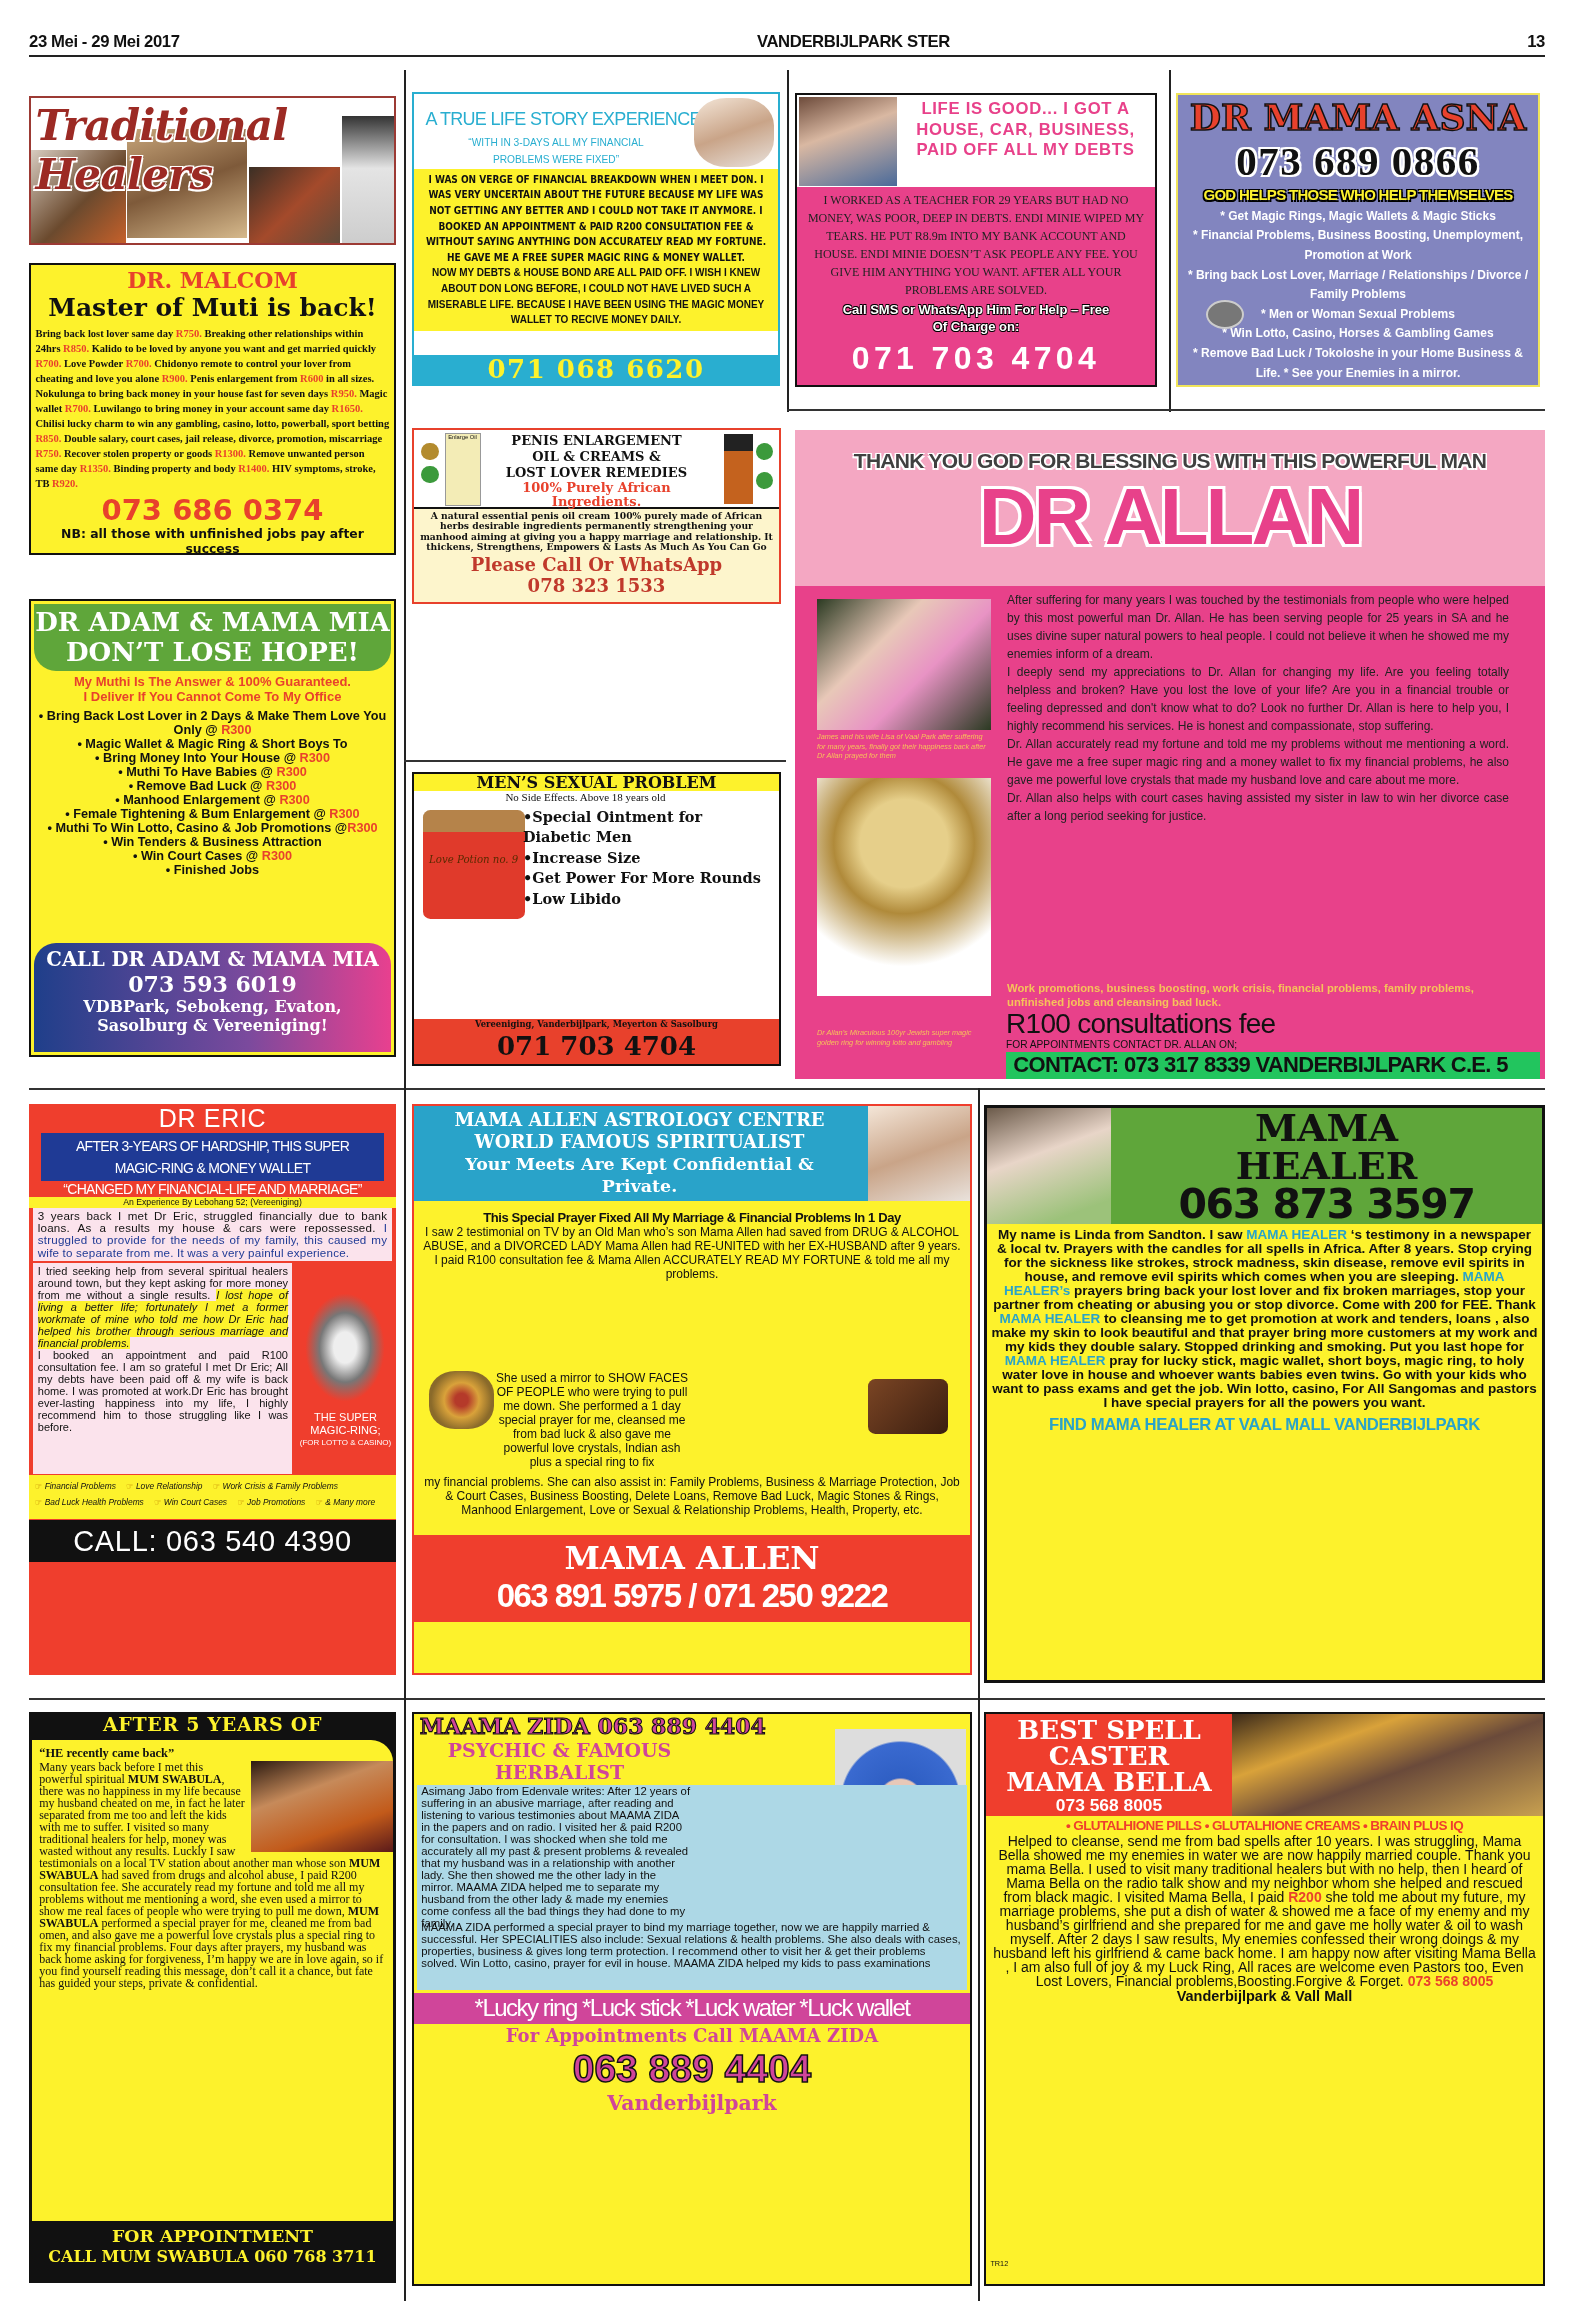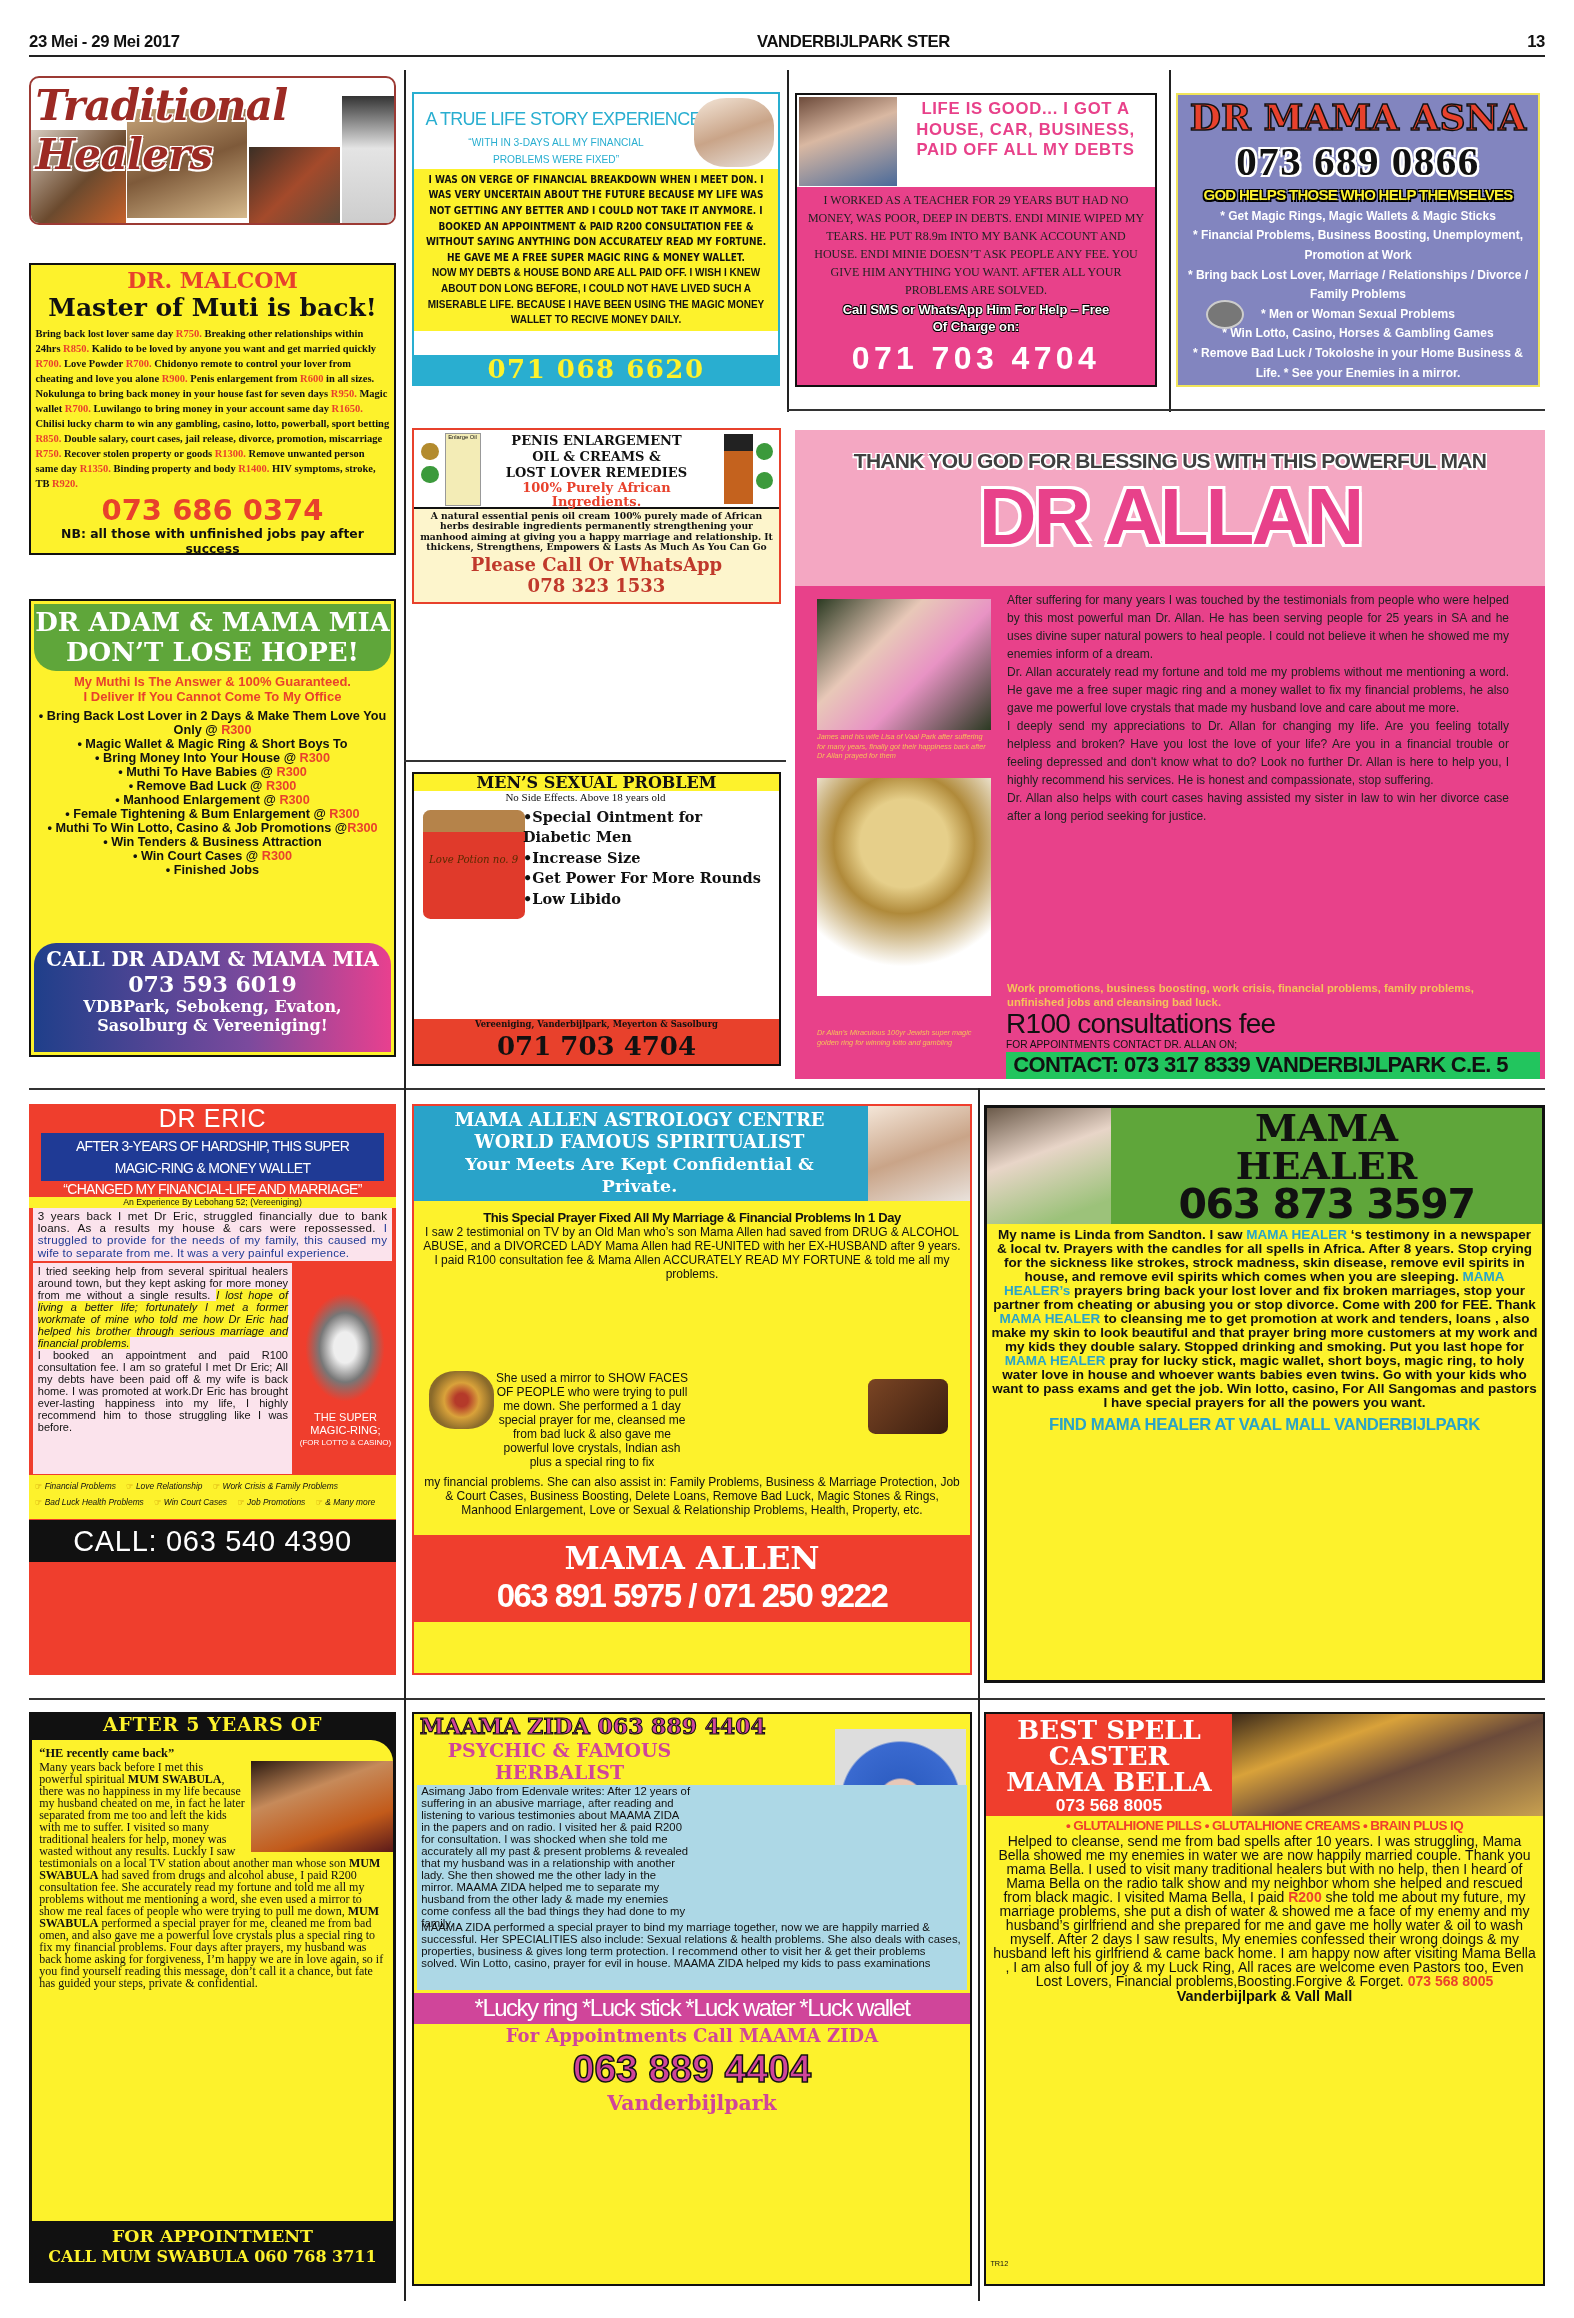--- a/index.html
+++ b/index.html
@@ -30,21 +30,21 @@
 <div class="abs vline" style="left:1169px;top:70px;height:342px"></div>
 <div class="abs hline" style="left:787px;top:409px;width:758px"></div>
 <div class="abs hline" style="left:404px;top:760px;width:382px;height:1.5px"></div>
 <div class="abs hline" style="left:29px;top:1088px;width:1516px"></div>
 <div class="abs vline" style="left:404px;top:1088px;height:611px"></div>
 <div class="abs vline" style="left:978px;top:1088px;height:611px"></div>
 <div class="abs hline" style="left:29px;top:1698px;width:1516px"></div>
 <div class="abs vline" style="left:404px;top:1698px;height:603px"></div>
 <div class="abs vline" style="left:978px;top:1698px;height:603px"></div>
 
-<div class="abs" style="left:29px;top:76px;width:367px;height:149px;border:2.2px solid #9c3a34;border-radius:10px;overflow:hidden;background:#fff">
+<div class="abs" style="left:29px;top:96px;width:367px;height:149px;border:2.2px solid #9c3a34;border-radius:0;overflow:hidden;background:#fff">
   <div style="position:absolute;left:0;top:52px;width:95px;height:95px;background:linear-gradient(135deg,#d7cbbf,#6b4a2e 55%,#c8612a)"></div>
   <div style="position:absolute;left:96px;top:30.5px;width:120px;height:109px;background:linear-gradient(160deg,#c7a57a,#7e5a3a 50%,#d6b98c)"></div>
   <div style="position:absolute;left:218px;top:69px;width:91px;height:80px;background:linear-gradient(135deg,#3b2f25,#a44a2b 50%,#5b4b3b)"></div>
   <div style="position:absolute;left:311px;top:18px;width:56px;height:131px;background:linear-gradient(180deg,#333,#e4e4e4 40%,#ccc)"></div>
   <div style="position:absolute;left:4.4px;top:2.9px;font-family:'DejaVu Serif',serif;font-style:italic;font-weight:bold;font-size:42px;color:#9c2a24;text-shadow:1.5px 1.5px 0 #fff,-1.5px -1.5px 0 #fff,1.5px -1.5px 0 #fff,-1.5px 1.5px 0 #fff;letter-spacing:-0.7px">Traditional Healers</div>
 </div>
 
 <div class="abs" style="left:29px;top:263px;width:367px;height:292px;background:#fdf22c;border:2.2px solid #111;padding:2.9px 4.4px">
   <div class="c serif b" style="font-size:22px;color:#e8412c;line-height:25px">DR. MALCOM</div>
   <div class="c serif b" style="font-size:25px;line-height:29px;margin-bottom:4.4px">Master of Muti is back!</div>
@@ -155,22 +155,22 @@
   <div style="background:#f4a7c2;height:156px">
     <div class="c b" style="color:#404040;font-size:21px;padding-top:19px;letter-spacing:-0.7px;font-family:'Liberation Sans',sans-serif;text-shadow:1.5px 1.5px 0 #fff,-1.5px -1.5px 0 #fff,1.5px -1.5px 0 #fff,-1.5px 1.5px 0 #fff">THANK YOU GOD FOR BLESSING US WITH THIS POWERFUL MAN</div>
     <div class="c b" style="color:#e8418a;font-size:80px;line-height:87px;letter-spacing:-2.9px;text-shadow:2.9px 2.9px 0 #fff,-2.9px -2.9px 0 #fff,2.9px -2.9px 0 #fff,-2.9px 2.9px 0 #fff">DR ALLAN</div>
   </div>
   <div style="position:absolute;left:22px;top:169px;width:174px;height:131px;background:linear-gradient(135deg,#2b3a22,#e8c8b8 35%,#e893c4 60%,#2b3a22)"></div>
   <div style="position:absolute;left:22px;top:302px;width:174px;font-size:7.3px;font-style:italic;color:#f6c25a;line-height:9.5px">James and his wife Lisa of Vaal Park after suffering for many years, finally got their happiness back after Dr Allan prayed for them</div>
   <div style="position:absolute;left:22px;top:348px;width:174px;height:218px;background:radial-gradient(circle at 50% 30%,#e6cf8a 25%,#b08a3a 40%,#fff 70%)"></div>
   <div style="position:absolute;left:22px;top:598px;width:174px;font-size:7.3px;font-style:italic;color:#f6c25a;line-height:9.5px">Dr Allan's Miraculous 100yr Jewish super magic golden ring for winning lotto and gambling</div>
   <div id="allan-paras" style="position:absolute;left:212px;top:161px;width:502px;font-size:12px;line-height:18px;color:#222;text-align:justify">
       <p>After suffering for many years I was touched by the testimonials from people who were helped by this most powerful man Dr. Allan. He has been serving people for 25 years in SA and he uses divine super natural powers to heal people. I could not believe it when he showed me my enemies inform of a dream.</p>
+      <p>I deeply send my appreciations to Dr. Allan for changing my life. Are you feeling totally helpless and broken? Have you lost the love of your life? Are you in a financial trouble or feeling depressed and don't know what to do? Look no further Dr. Allan is here to help you, I highly recommend his services. He is honest and compassionate, stop suffering.</p>
       <p>Dr. Allan accurately read my fortune and told me my problems without me mentioning a word. He gave me a free super magic ring and a money wallet to fix my financial problems, he also gave me powerful love crystals that made my husband love and care about me more.</p>
-      <p>I deeply send my appreciations to Dr. Allan for changing my life. Are you feeling totally helpless and broken? Have you lost the love of your life? Are you in a financial trouble or feeling depressed and don't know what to do? Look no further Dr. Allan is here to help you, I highly recommend his services. He is honest and compassionate, stop suffering.</p>
       <p>Dr. Allan also helps with court cases having assisted my sister in law to win her divorce case after a long period seeking for justice.</p>
     </div>
   <div style="position:absolute;left:212px;top:551px;width:502px;font-size:11.3px;line-height:14px;color:#f6c25a;font-weight:bold">Work promotions, business boosting, work crisis, financial problems, family problems, unfinished jobs and cleansing bad luck.</div>
   <div style="position:absolute;left:211px;top:578px;font-size:28px;color:#111;letter-spacing:-0.7px">R100 consultations fee</div>
   <div style="position:absolute;left:211px;top:609px;font-size:10.2px;color:#111">FOR APPOINTMENTS CONTACT DR. ALLAN ON;</div>
   <div style="position:absolute;left:211px;top:622px;width:534px;height:28px;background:#22c55e;font-size:22px;font-weight:bold;padding-left:7.3px;letter-spacing:-0.7px;font-family:'Liberation Sans',sans-serif">CONTACT: 073 317 8339  VANDERBIJLPARK C.E. 5</div>
 </div>
 
 <div class="abs" style="left:29px;top:1104px;width:367px;height:571px;background:#ef3e2d;overflow:hidden">
   <div class="c" style="color:#fff;font-size:25px;line-height:29px;letter-spacing:0.7px">DR ERIC</div>

